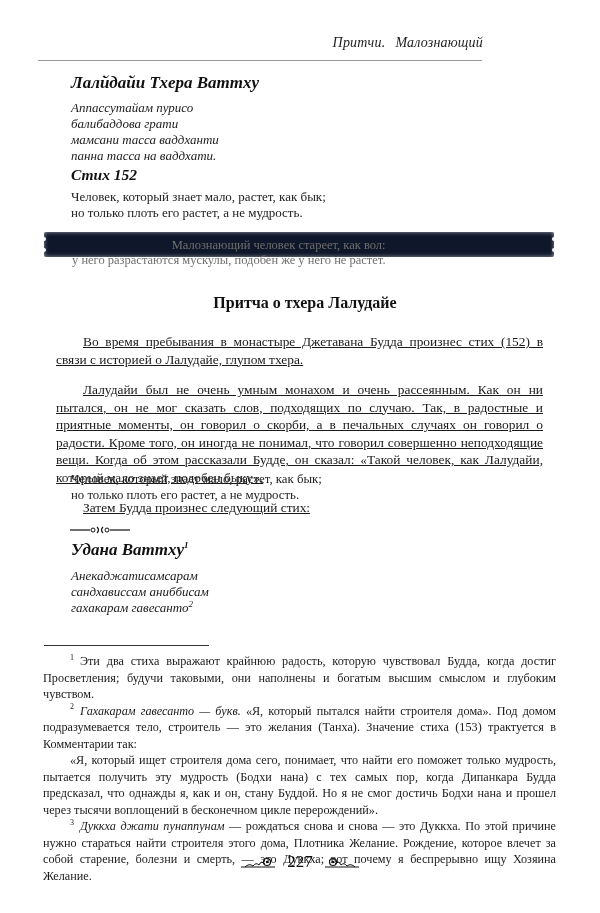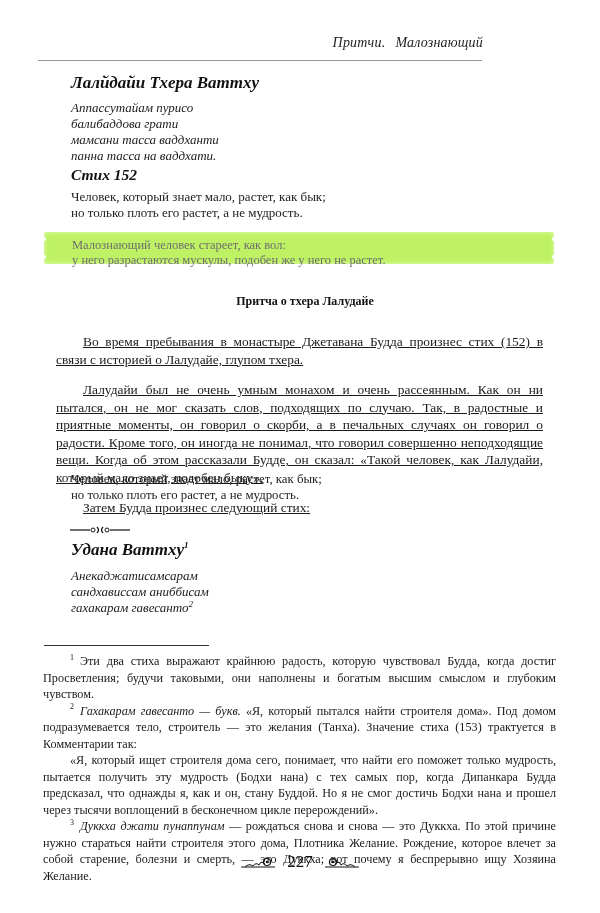--- a/index.html
+++ b/index.html
@@ -74,24 +74,25 @@
       font-size: 13px;
       line-height: 16px;
       color: #222;
     }
     
     .quote-box {
       position: absolute;
       left: 44px;
       top: 232px;
       width: 510px;
-      height: 32px;
-      background: #bef264;
+      height: 25px;
+      background: #0f172a;
       border-radius: 2px;
       box-shadow: inset 0 0 4px rgba(255,255,255,0.6);
+      text-align: right;
     }
     .quote-box .notch {
       position: absolute;
       width: 4px; height: 4px;
       background: #ffffff;
       border-radius: 50%;
     }
     .quote-text {
       position: absolute;
       left: 28px;
@@ -101,21 +102,21 @@
       color: #6e6e6e;
     }
     
     .parable-title {
       position: absolute;
       left: 0;
       width: 600px;
       top: 294px;
       text-align: center;
       font-weight: bold;
-      font-size: 12px;
+      font-size: 16px;
       color: #111;
       padding-left: 10px;
       box-sizing: border-box;
     }
     .body-text {
       position: absolute;
       left: 43px;
       width: 513px;
       top: 320px;
       font-family: "Liberation Serif", "DejaVu Serif", serif;

